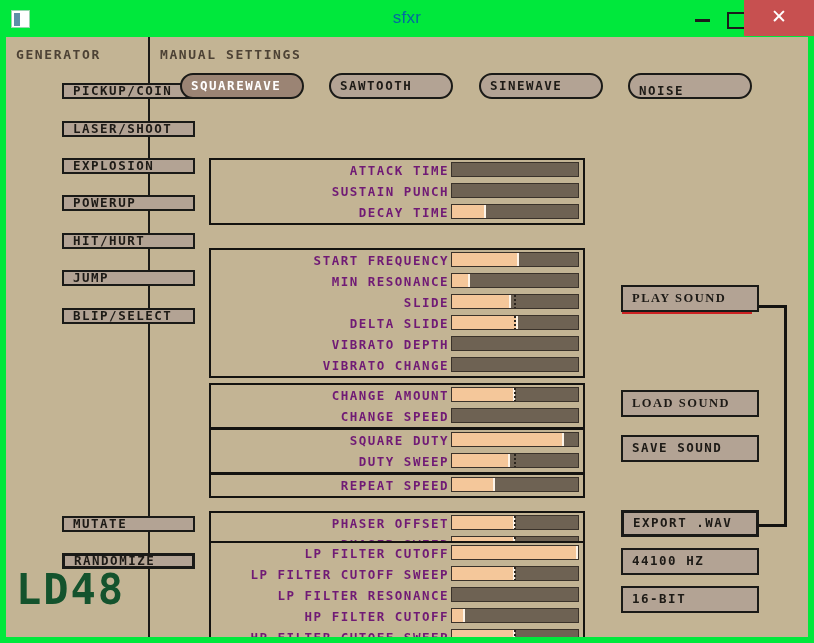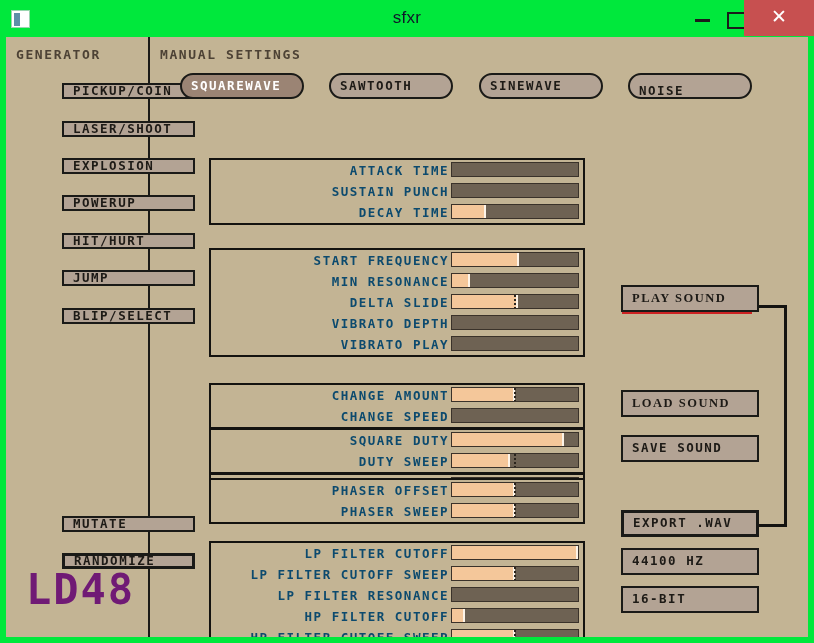--- a/index.html
+++ b/index.html
@@ -32,21 +32,21 @@
   #win-icon::before {
     content: "";
     position: absolute; left: 2px; top: 2px;
     width: 6px; height: 13px;
     background: #5d8fa8;
   }
   #title-text {
     position: absolute; left: 0; top: 8px;
     width: 814px; text-align: center;
     font-family: "Liberation Sans", sans-serif;
-    font-size: 17px; color: #0f172a;
+    font-size: 17px; color: #0369a1;
     letter-spacing: 0.3px;
   }
   .winbtn {
     position: absolute; top: 0; height: 36px;
     border: none; background: transparent;
     cursor: default;
   }
   #btn-min { left: 681px; width: 44px; }
   #btn-min::after {
     content: ""; position: absolute;
@@ -127,26 +127,26 @@
 
   
   .wavebtn { top: 36px; height: 26px; border-radius: 13px; }
 
   
   .rbtn { left: 615px; width: 138px; height: 27px; }
 
   
   #ld48 {
     position: absolute;
-    left: 20px; top: 528px;
+    left: 10px; top: 528px;
     font-family: "DejaVu Sans Mono", monospace;
     font-size: 42px;
     font-weight: bold;
     letter-spacing: 2px;
-    color: #701a75;
+    color: #14532d;
     user-select: none;
   }
 
   
   .group {
     position: absolute;
     left: 203px;
     width: 376px;
     border: 2px solid #141310;
     background: #c3b494;
@@ -155,21 +155,21 @@
   .row {
     position: relative;
     height: 21px;
   }
   .rowlabel {
     position: absolute;
     right: 134px; top: 3px;
     font-family: "DejaVu Sans Mono", monospace;
     font-size: 12.5px;
     font-weight: bold;
-    color: #0c4a6e;
+    color: #701a75;
     letter-spacing: 1.5px;
     white-space: nowrap;
     text-align: center;
   }
   .track {
     position: absolute;
     right: 4px; top: 2px;
     width: 128px; height: 15px;
     background: #6e6253;
     border: 1px solid #3a322a;
@@ -335,34 +335,41 @@
               <div class="fill" style="width: 53%;"></div>
             </div>
           </div>
           <div class="row">
             <div class="rowlabel">MIN RESONANCE</div>
             <div class="track">
               <div class="fill" style="width: 14%;"></div>
             </div>
           </div>
           <div class="row">
+            <div class="rowlabel">SLIDE</div>
+            <div class="track">
+              <div class="fill" style="width: 47%;"></div>
+              <div class="center-tick"></div>
+            </div>
+          </div>
+          <div class="row">
             <div class="rowlabel">DELTA SLIDE</div>
             <div class="track">
               <div class="fill" style="width: 52%;"></div>
               <div class="center-tick"></div>
             </div>
           </div>
           <div class="row">
             <div class="rowlabel">VIBRATO DEPTH</div>
             <div class="track">
               <div class="fill" style="width: 0%;"></div>
             </div>
           </div>
           <div class="row">
-            <div class="rowlabel">VIBRATO PLAY</div>
+            <div class="rowlabel">VIBRATO CHANGE</div>
             <div class="track">
               <div class="fill" style="width: 0%;"></div>
             </div>
           </div>
         </div>
         <div class="group" style="top: 346px;">
           <div class="row">
             <div class="rowlabel">CHANGE AMOUNT</div>
             <div class="track">
               <div class="fill" style="width: 50%;"></div>
@@ -392,21 +399,21 @@
           </div>
         </div>
         <div class="group" style="top: 436px;">
           <div class="row">
             <div class="rowlabel">REPEAT SPEED</div>
             <div class="track">
               <div class="fill" style="width: 34%;"></div>
             </div>
           </div>
         </div>
-        <div class="group" style="top: 441px;">
+        <div class="group" style="top: 474px;">
           <div class="row">
             <div class="rowlabel">PHASER OFFSET</div>
             <div class="track">
               <div class="fill" style="width: 50%;"></div>
               <div class="center-tick"></div>
             </div>
           </div>
           <div class="row">
             <div class="rowlabel">PHASER SWEEP</div>
             <div class="track">

